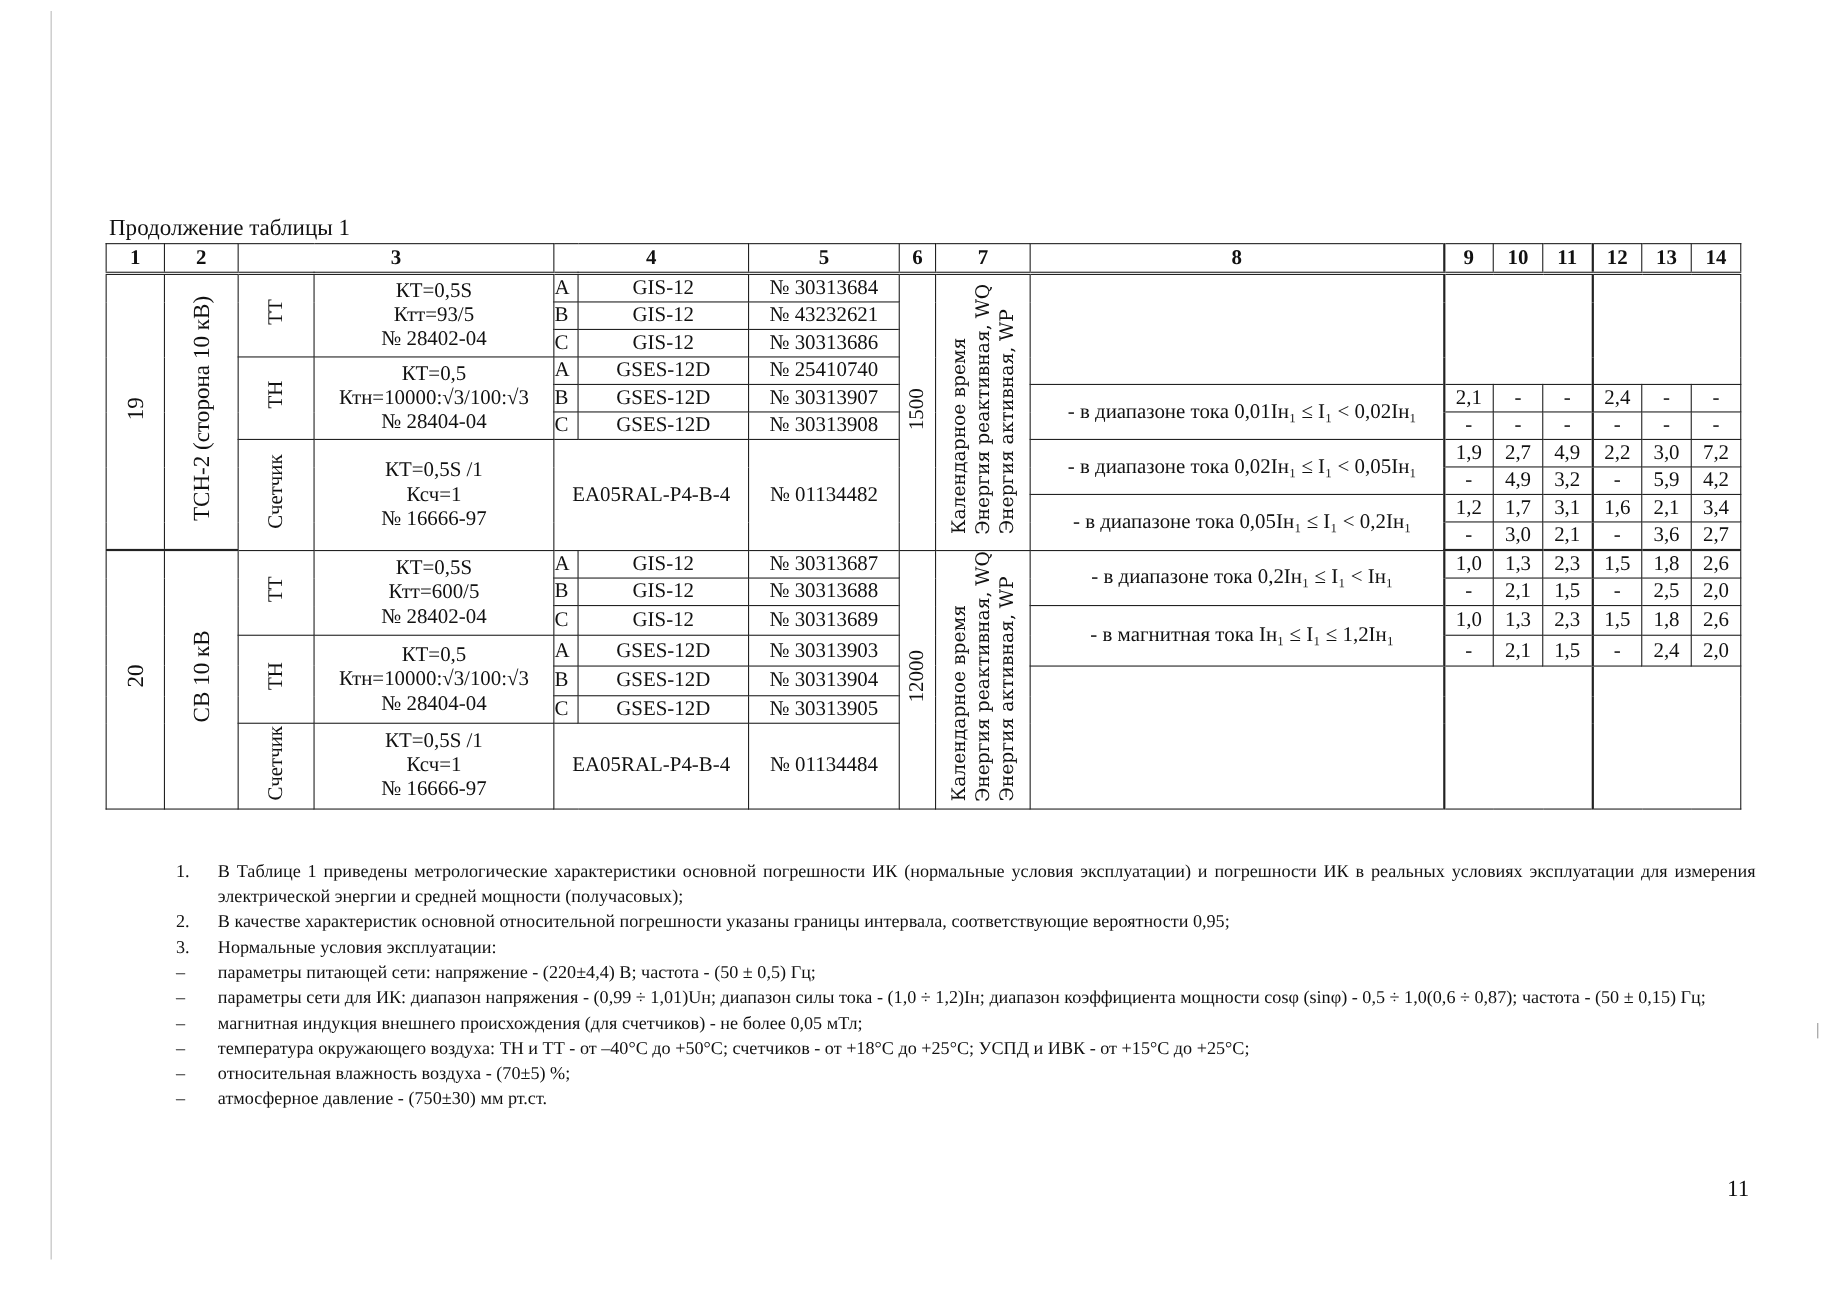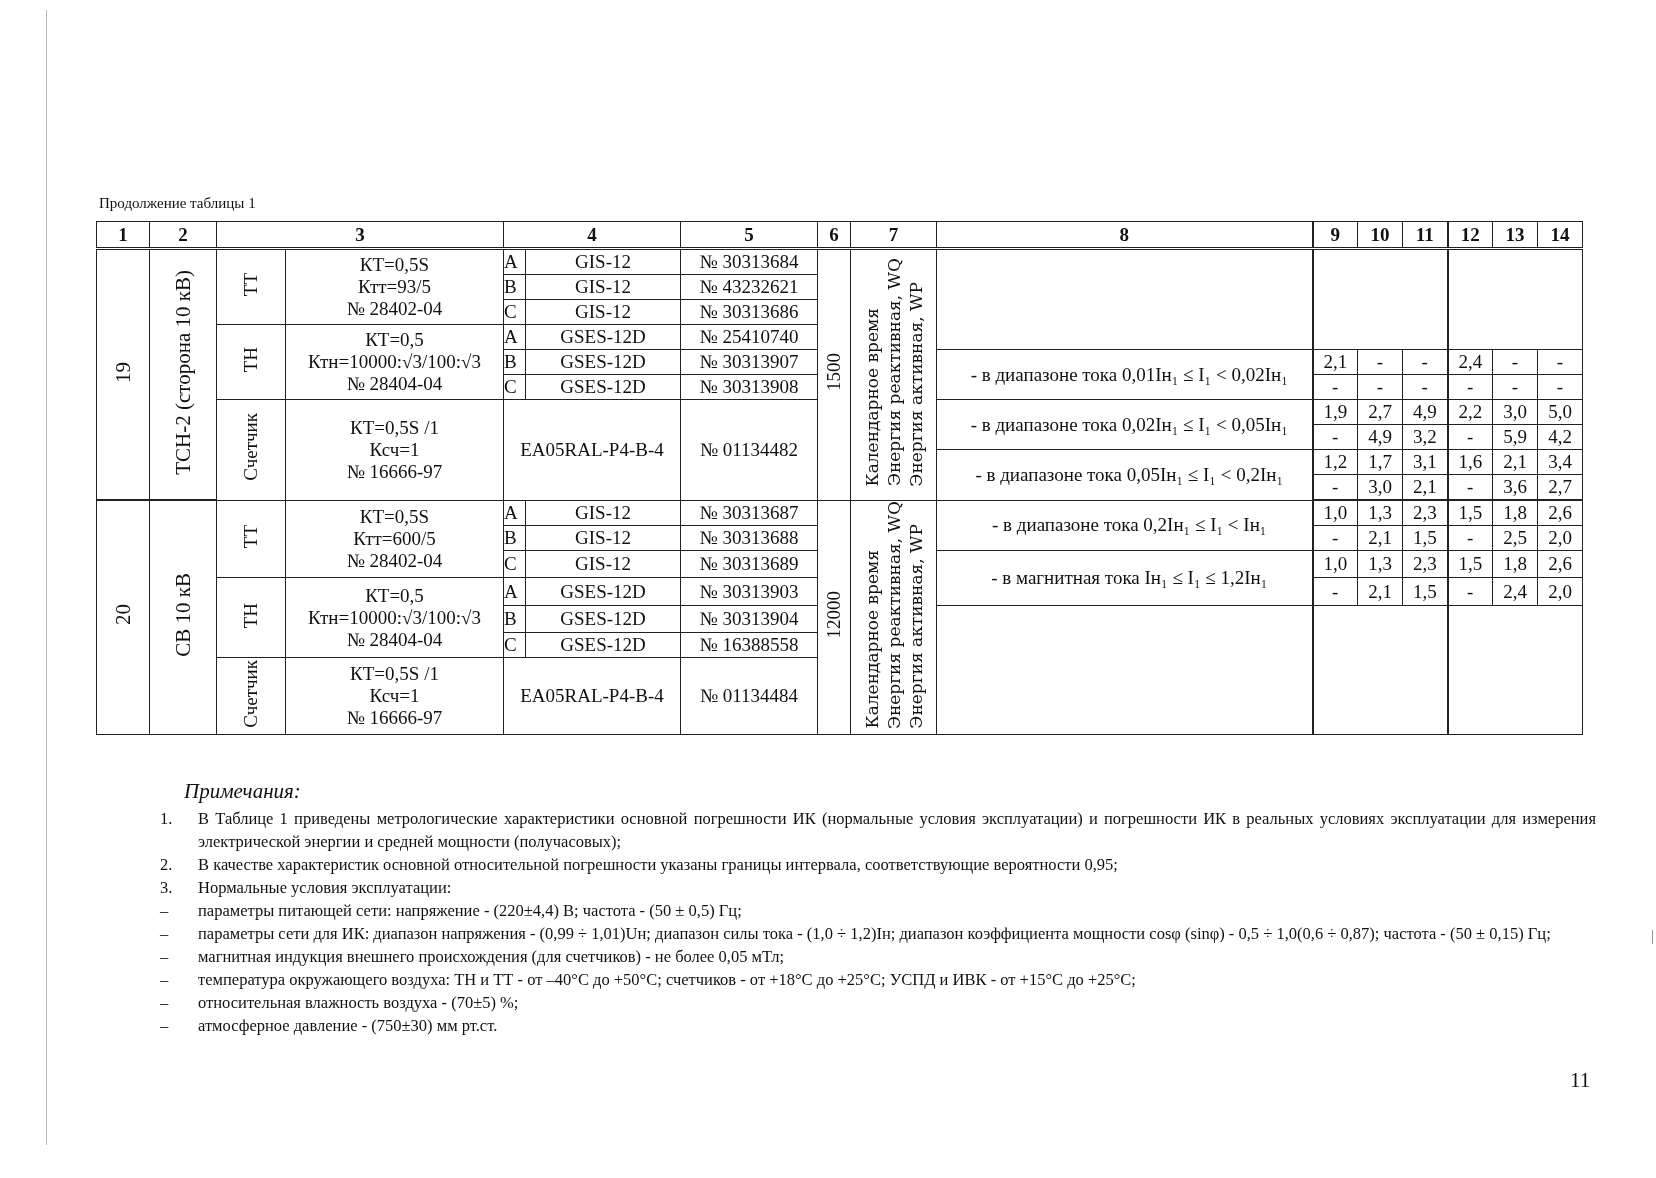--- a/index.html
+++ b/index.html
@@ -1,18 +1,18 @@
 <!DOCTYPE html>
 <html><head>
 <meta charset="utf-8">
 <style>
   html,body{margin:0;padding:0;background:#fff;}
   body{width:1656px;height:1178px;position:relative;overflow:hidden;font-family:"Liberation Serif","DejaVu Serif",serif;color:#111;}
   .margin-line{position:absolute;left:46px;top:10px;width:1px;height:1135px;background:#bbb;}
-  .caption{position:absolute;left:99px;top:195px;font-size:15px;}
+  .caption{position:absolute;left:99px;top:195px;font-size:21px;}
   table.main{position:absolute;left:96px;top:221px;border-collapse:collapse;table-layout:fixed;font-size:19px;}
   table.main td{border:1px solid #222;padding:0;text-align:center;vertical-align:middle;line-height:22px;height:24px;}
   table.main tr.hdr td{font-weight:bold;height:25px;border-bottom:3px double #222;}
   .thick-bottom td{border-bottom:2px solid #222 !important;}
   .vert{writing-mode:vertical-rl;transform:rotate(180deg);display:inline-block;white-space:nowrap;}
   .vert-stack{display:inline-flex;flex-direction:column;}
   .vtext{writing-mode:vertical-rl;transform:rotate(180deg);white-space:nowrap;display:inline-block;font-family:"DejaVu Serif",serif;font-size:17px;line-height:22px;text-align:left;}
   .phase{width:20px;}
   .range{text-align:center;padding-left:10px !important;font-size:17px;}
   .num td{font-size:19px;}
@@ -144,21 +144,21 @@
           <div>№ 16666-97</div>
         </td>
     <td rowspan="4" colspan="2">EA05RAL-P4-B-4</td>
     <td rowspan="4">№ 01134482</td>
     <td rowspan="2" class="range">- в диапазоне тока  0,02Iн₁ ≤ I₁ &lt; 0,05Iн₁</td>
     <td class="leftthick">1,9</td>
     <td>2,7</td>
     <td>4,9</td>
     <td class="leftthick">2,2</td>
     <td>3,0</td>
-    <td>5,0</td>
+    <td>7,2</td>
   </tr>
   <tr class="num">
     <td class="leftthick">-</td>
     <td>4,9</td>
     <td>3,2</td>
     <td class="leftthick">-</td>
     <td>5,9</td>
     <td>4,2</td>
   </tr>
   <tr class="num">
@@ -247,40 +247,39 @@
     <td style="text-align:left">B</td>
     <td>GSES-12D</td>
     <td>№ 30313904</td>
     <td rowspan="6"></td>
     <td rowspan="6" colspan="3" class="leftthick"></td>
     <td rowspan="6" colspan="3" class="leftthick"></td>
   </tr>
   <tr>
     <td style="text-align:left">C</td>
     <td>GSES-12D</td>
-    <td>№ 16388558</td>
+    <td>№ 30313905</td>
   </tr>
   <tr>
     <td rowspan="4"><span class="vert">Счетчик</span></td>
     <td rowspan="4">
           <div>КТ=0,5S /1</div>
           <div>Ксч=1</div>
           <div>№ 16666-97</div>
         </td>
     <td rowspan="4" colspan="2">EA05RAL-P4-B-4</td>
     <td rowspan="4">№ 01134484</td>
   </tr>
   <tr></tr>
   <tr></tr>
   <tr></tr>
 </tbody>
   </table>
 
 <div class="notes">
-  <div class="title">Примечания:</div>
   <div class="note">
       <span class="mk">1.</span>
       <span class="tx">В Таблице 1 приведены метрологические характеристики основной погрешности ИК (нормальные условия эксплуатации)  и погрешности ИК в реальных условиях эксплуатации для измерения электрической энергии и средней мощности (получасовых);</span>
     </div>
   <div class="note">
       <span class="mk">2.</span>
       <span class="tx">В качестве характеристик основной относительной погрешности указаны границы интервала, соответствующие вероятности 0,95;</span>
     </div>
   <div class="note">
       <span class="mk">3.</span>

